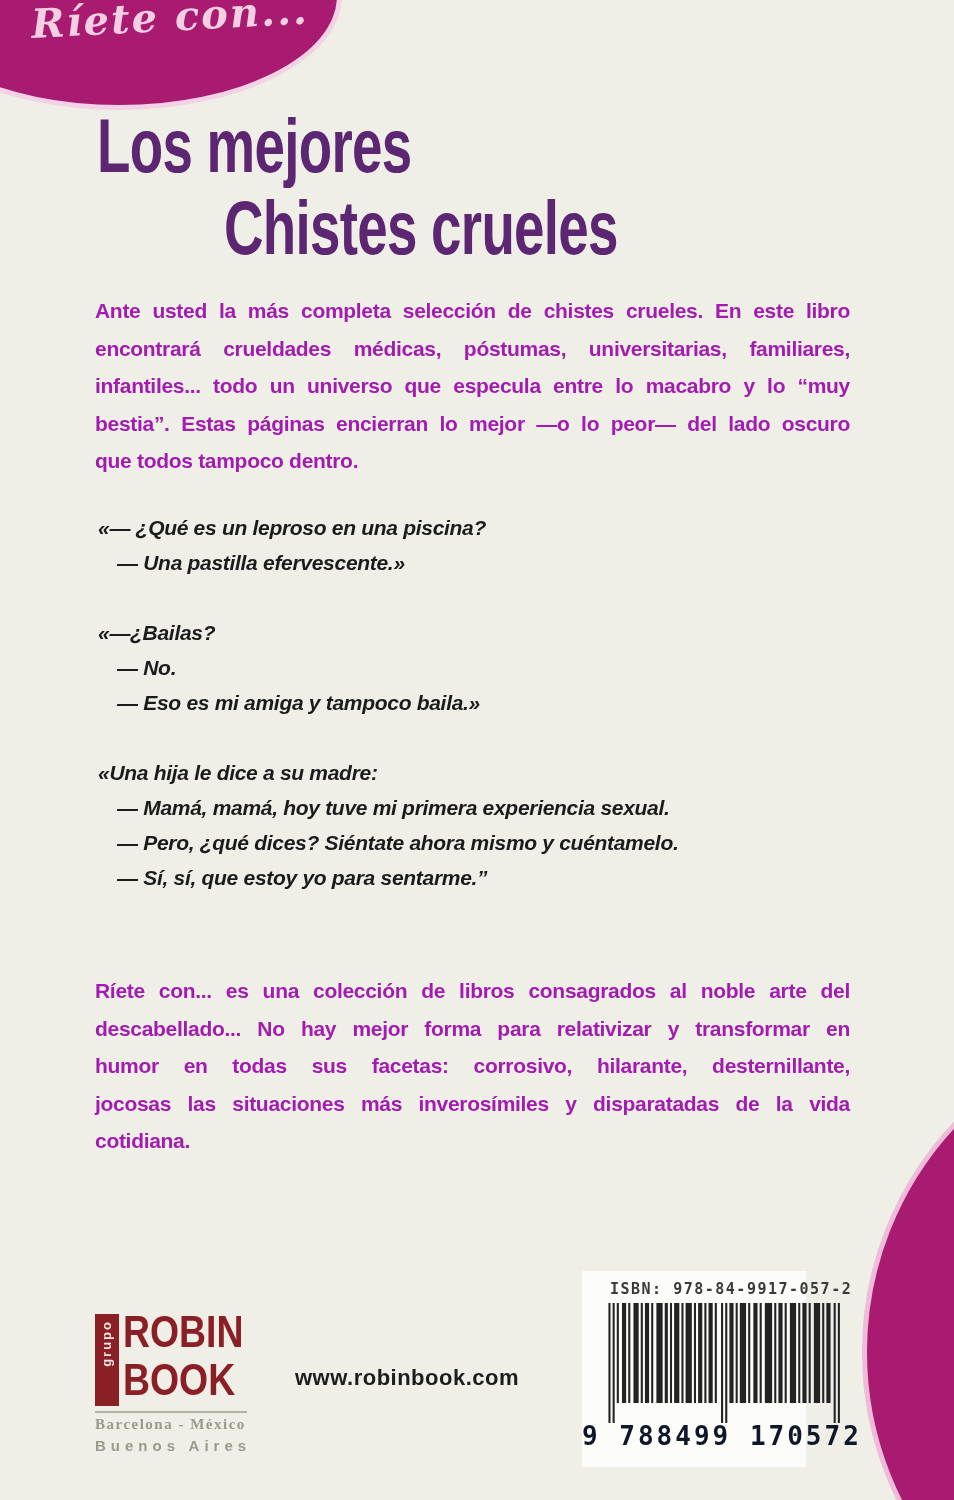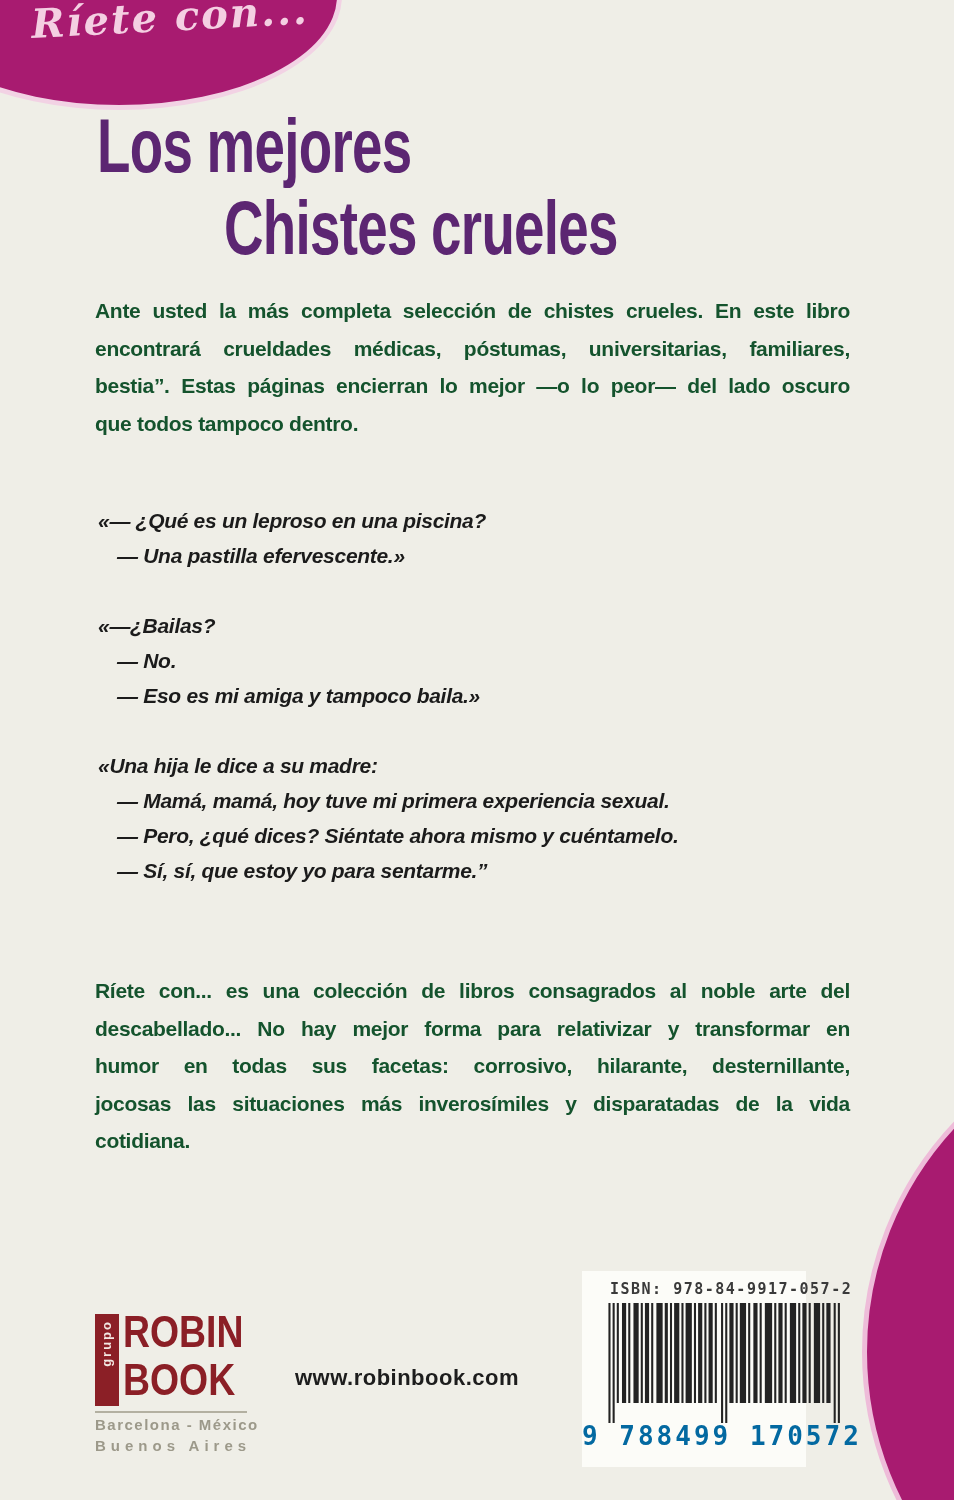--- a/index.html
+++ b/index.html
@@ -34,34 +34,34 @@
     font-size:76px;line-height:80px;letter-spacing:-1px;
     transform:scaleX(0.72);transform-origin:left top;
     white-space:nowrap;
   }
   .title-line.l1{top:106px;}
   .title-line.l2{top:188px;left:224px;}
   
   .para{
     position:absolute;left:95px;width:755px;
     font-weight:bold;font-size:21px;line-height:37.5px;
-    letter-spacing:-0.3px;color:#14532d;
+    letter-spacing:-0.3px;color:#a21caf;
   }
   .para.intro{top:292px;}
   .para.outro{top:972px;}
   .lines-j > div{text-align:justify;text-align-last:justify;}
   .lines-j > div:last-child{text-align-last:left;}
   
   .jokes{
     position:absolute;left:98px;top:503px;width:740px;
     font-weight:bold;font-style:italic;
     font-size:21px;line-height:35px;
     letter-spacing:-0.3px;color:#1b1b1b;
   }
-  .joke{margin-bottom:35px;}
+  .joke{margin-bottom:35px;margin-top:7px;}
   .joke > div + div{padding-left:19px;}
   
   .logo{position:absolute;left:95px;top:1308px;width:170px;height:145px;}
   .logo-spine{
     position:absolute;left:0;top:6px;width:24px;height:92px;
     background:#8b1f26;
   }
   .logo-spine span{
     position:absolute;left:4px;top:6px;
     writing-mode:vertical-rl;text-orientation:mixed;
@@ -71,21 +71,21 @@
   .logo-name{
     position:absolute;left:28px;top:0;
     color:#8b1f26;font-weight:bold;
     font-size:44px;line-height:48px;letter-spacing:0px;
     transform:scaleX(0.85);transform-origin:left top;
     white-space:nowrap;
   }
   .logo-rule{position:absolute;left:0;top:103px;width:152px;height:2px;background:#b3b0a1;}
   .logo-city1{
     position:absolute;left:0;top:108px;
-    color:#9c998a;font-size:15px;font-weight:bold;letter-spacing:1.5px;white-space:nowrap;
+    color:#9c998a;font-size:15px;font-weight:bold;letter-spacing:1.5px;white-space:nowrap;font-family:Liberation Serif, serif;
   }
   .logo-city2{
     position:absolute;left:0;top:129px;
     color:#9c998a;font-size:15px;font-weight:bold;letter-spacing:5px;white-space:nowrap;
   }
   
   .website{
     position:absolute;left:295px;top:1353px;
     font-size:22px;font-weight:bold;letter-spacing:0.5px;color:#1d1d1d;margin-top:12px;
   }
@@ -98,21 +98,21 @@
     position:absolute;left:28px;top:9px;
     font-family:"DejaVu Sans Mono", monospace;
     font-size:15px;font-weight:bold;letter-spacing:1.5px;color:#3a3a3a;
     white-space:nowrap;
   }
   .barcode{position:absolute;left:16px;top:32px;width:244px;height:122px;}
   .barcode rect{fill:#232323;}
   .barcode-digits{
     position:absolute;left:0px;top:150px;width:100%;
     font-family:"DejaVu Sans Mono", monospace;
-    font-size:26px;font-weight:bold;letter-spacing:3px;color:#0369a1;
+    font-size:26px;font-weight:bold;letter-spacing:3px;color:#0f172a;
     text-align:center;white-space:nowrap;
   }
   
   .blob{
     position:absolute;left:862px;top:1017px;
     width:660px;height:660px;border-radius:50%;
     background:#a81b70;border:5px solid #eebcd9;
   }
 </style>
 </head>
@@ -122,20 +122,21 @@
 
   <div class="badge"></div>
   <div class="badge-label">Ríete con...</div>
 
   <div class="title-line l1">Los mejores</div>
   <div class="title-line l2">Chistes crueles</div>
 
   <div class="para intro lines-j">
       <div>Ante usted la más completa selección de chistes crueles. En este libro</div>
       <div>encontrará crueldades médicas, póstumas, universitarias, familiares,</div>
+      <div>infantiles... todo un universo que especula entre lo macabro y lo “muy</div>
       <div>bestia”. Estas páginas encierran lo mejor —o lo peor— del lado oscuro</div>
       <div>que todos tampoco dentro.</div>
     </div>
 
   <div class="jokes">
     <div class="joke">
         <div>«— ¿Qué es un leproso en una piscina?</div>
         <div>— Una pastilla efervescente.»</div>
       </div>
     <div class="joke">

